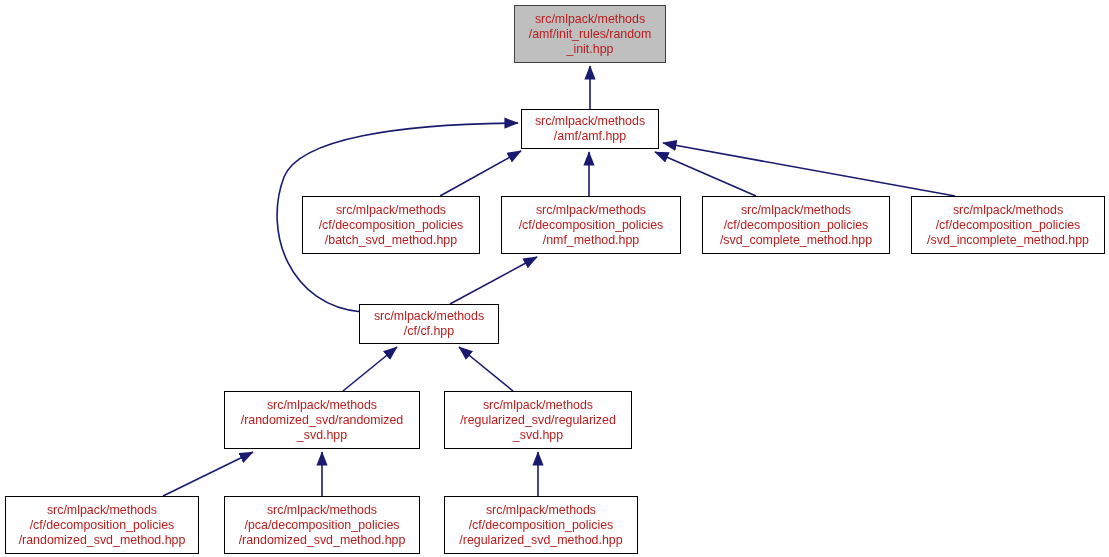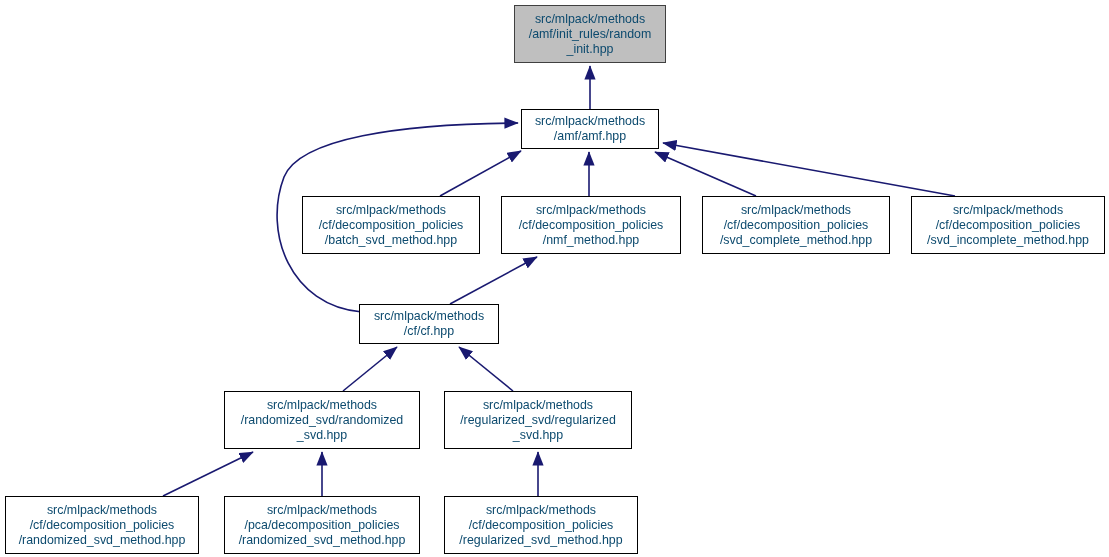--- a/index.html
+++ b/index.html
@@ -24,21 +24,21 @@
   }
   .graph-node {
     position: absolute;
     box-sizing: border-box;
     border: 1px solid #000000;
     background: #ffffff;
     display: flex;
     align-items: center;
     justify-content: center;
     text-align: center;
-    color: #0c4a6e;
+    color: #b91c1c;
     font-family: "Liberation Sans", sans-serif;
     font-size: 12.4px;
     line-height: 15px;
     letter-spacing: 0px;
     white-space: pre-line;
     z-index: 3;
   }
   .graph-node.highlight {
     background: #bfbfbf;
     border: 1px solid #404040;

